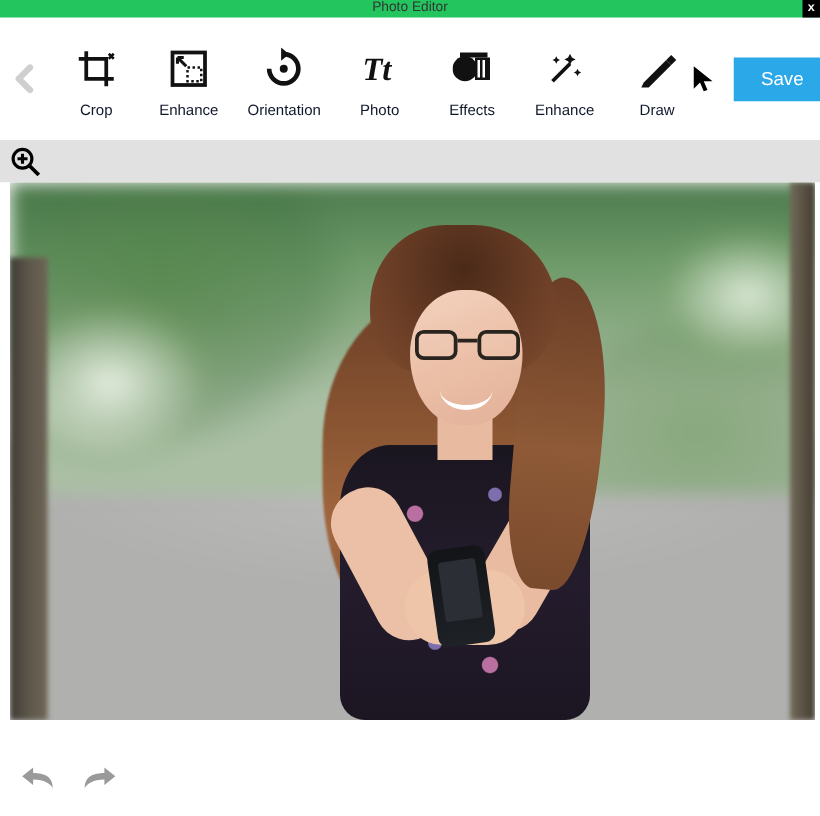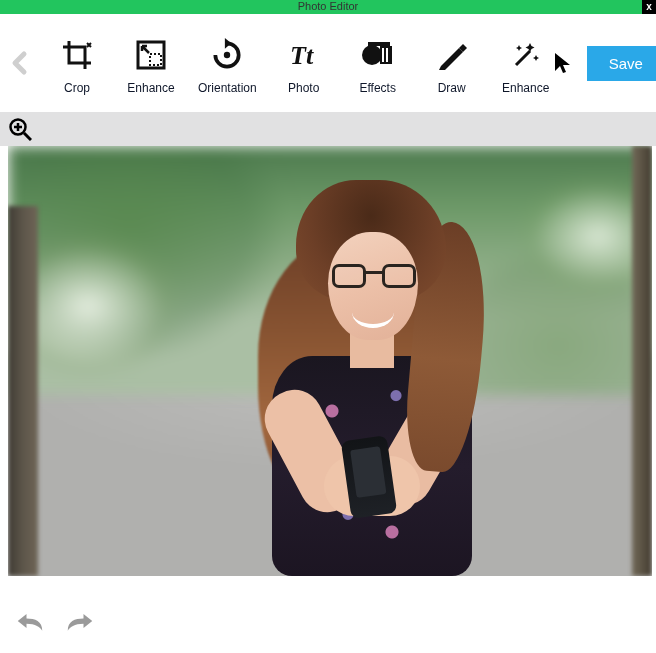--- a/index.html
+++ b/index.html
@@ -224,35 +224,35 @@
             <rect x="24" y="9" width="2" height="14" fill="#fff"></rect>
             <rect x="6" y="3" width="22" height="4" fill="#111"></rect>
           </svg>
       </span>
       <span class="label">Effects</span>
     </div>
 
     <div class="tool">
       <span class="icon">
         <svg viewBox="0 0 32 32" width="32" height="32">
+            <path d="M6 26 L20 12" stroke="#111" stroke-width="3"></path>
+            <path d="M20 4l1.5 3 3 1.5-3 1.5L20 13l-1.5-3-3-1.5 3-1.5zM9 6l1 2 2 1-2 1-1 2-1-2-2-1 2-1zM26 16l1 2 2 1-2 1-1 2-1-2-2-1 2-1z" fill="#111"></path>
+          </svg>
+      </span>
+      <span class="label">Enhance</span>
+    </div>
+
+    <div class="tool">
+      <span class="icon">
+        <svg viewBox="0 0 32 32" width="32" height="32">
             <path d="M5 27 L23 9 L27 13 L9 31 L3 31 Z" fill="#111"></path>
             <path d="M23 9 L27 5 L31 9 L27 13 Z" fill="#111"></path>
           </svg>
       </span>
       <span class="label">Draw</span>
-    </div>
-
-    <div class="tool">
-      <span class="icon">
-        <svg viewBox="0 0 32 32" width="32" height="32">
-            <path d="M6 26 L20 12" stroke="#111" stroke-width="3"></path>
-            <path d="M20 4l1.5 3 3 1.5-3 1.5L20 13l-1.5-3-3-1.5 3-1.5zM9 6l1 2 2 1-2 1-1 2-1-2-2-1 2-1zM26 16l1 2 2 1-2 1-1 2-1-2-2-1 2-1z" fill="#111"></path>
-          </svg>
-      </span>
-      <span class="label">Enhance</span>
     </div>
 
   </div>
 
   <div class="spacer"></div>
 
   <div class="cursor-ghost">
     <svg viewBox="0 0 20 24" width="20" height="24">
         <path d="M2 2 L2 20 L7 15 L10 22 L13 21 L10 14 L17 14 Z" fill="#000"></path>
       </svg>

